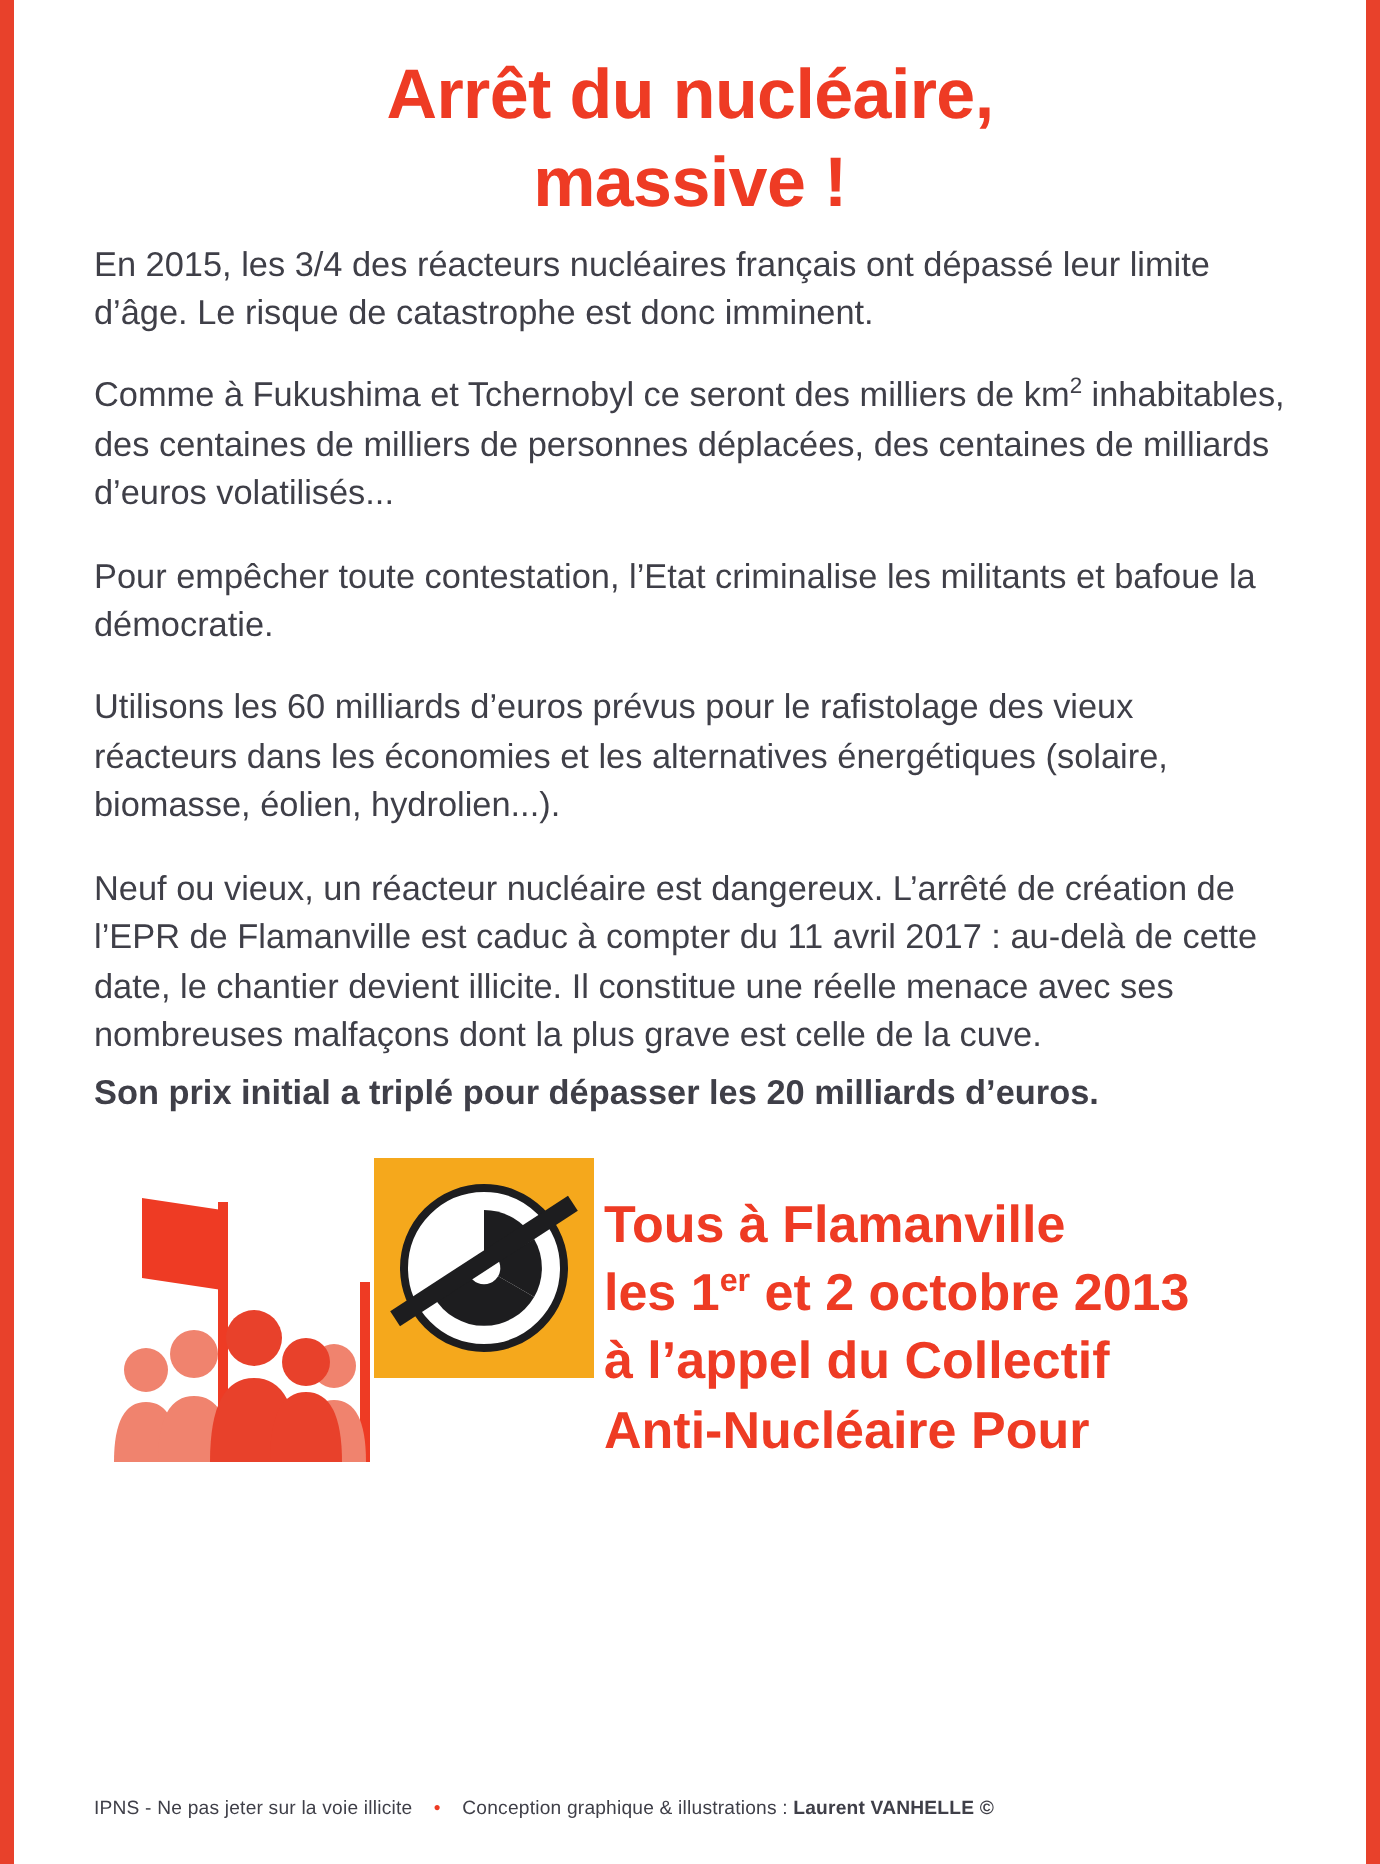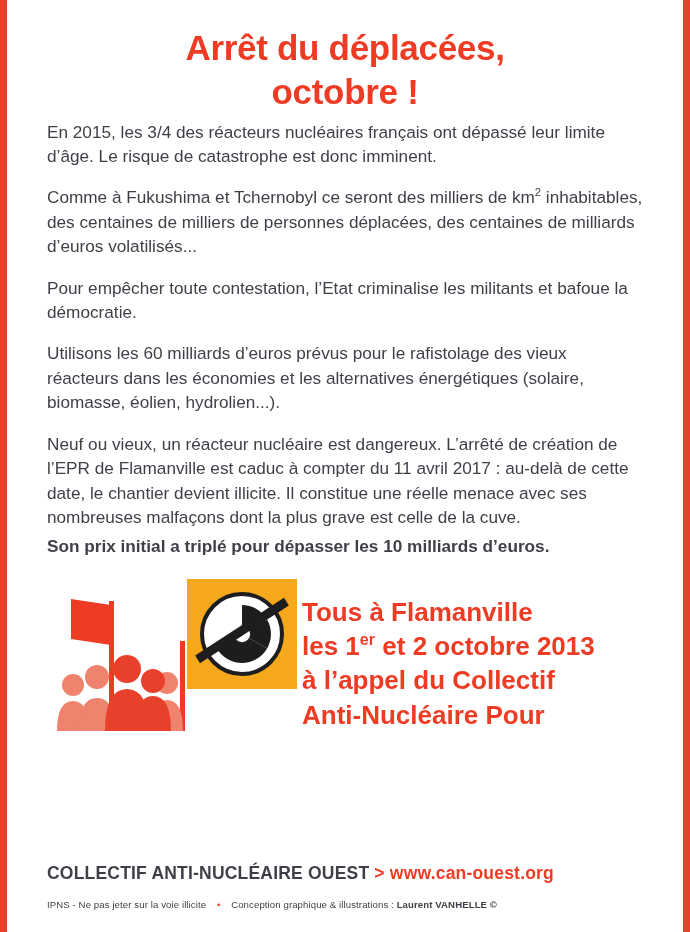--- a/index.html
+++ b/index.html
@@ -156,31 +156,31 @@
 </head>
 <body>
 
 <div class="poster">
   <div class="edge-left"></div>
   <div class="edge-right"></div>
 
   <div class="inner">
 
     <h1 class="title">
-      <span class="l2">Arrêt du déplacées,</span>
-      <span class="l2">octobre !</span>
+      <span class="l2">Arrêt du nucléaire,</span>
+      <span class="l2">massive !</span>
     </h1>
 
     <div class="body-text">
       <p class="para">En 2015, les 3/4 des réacteurs nucléaires français ont dépassé leur limite d’âge. Le risque de catastrophe est donc imminent.</p>
       <p class="para">Comme à Fukushima et Tchernobyl ce seront des milliers de km<sup>2</sup> inhabitables, des centaines de milliers de personnes déplacées, des centaines de milliards d’euros volatilisés...</p>
       <p class="para">Pour empêcher toute contestation, l’Etat criminalise les militants et bafoue la démocratie.</p>
       <p class="para">Utilisons les 60 milliards d’euros prévus pour le rafistolage des vieux réacteurs dans les économies et les alternatives énergétiques (solaire, biomasse, éolien, hydrolien...).</p>
       <p class="para">Neuf ou vieux, un réacteur nucléaire est dangereux. L’arrêté de création de l’EPR de Flamanville est caduc à compter du 11 avril 2017 : au-delà de cette date, le chantier devient illicite. Il constitue une réelle menace avec ses nombreuses malfaçons dont la plus grave est celle de la cuve.</p>
-      <p class="para bold">Son prix initial a triplé pour dépasser les 10 milliards d’euros.</p>
+      <p class="para bold">Son prix initial a triplé pour dépasser les 20 milliards d’euros.</p>
     </div>
 
     <div class="band">
 
       <svg class="crowd" viewBox="0 0 190 165" aria-hidden="true">
 
         <rect x="60" y="12" width="5" height="130" fill="#ee3b24"></rect>
 
         <polygon points="22,10 62,16 62,56 22,50" fill="#ee3b24"></polygon>
 
@@ -218,24 +218,19 @@
       <div class="callout">
         <div>Tous à Flamanville</div>
         <div><span>les 1</span><sup>er</sup><span> et 2 octobre 2013</span></div>
         <div>à l’appel du Collectif</div>
         <div>Anti-Nucléaire Pour</div>
       </div>
     </div>
 
   </div>
 
-  <div class="footer-line">
-    <span>COLLECTIF ANTI-NUCLÉAIRE OUEST</span>
-    <span class="arrow">&gt;</span>
-    <span class="url">www.can-ouest.org</span>
-  </div>
 
   <div class="credits">
     <span>IPNS - Ne pas jeter sur la voie illicite</span>
     <span class="sep">•</span>
     <span>Conception graphique &amp; illustrations : </span><b>Laurent VANHELLE ©</b>
   </div>
 </div>
 
 </body></html>

